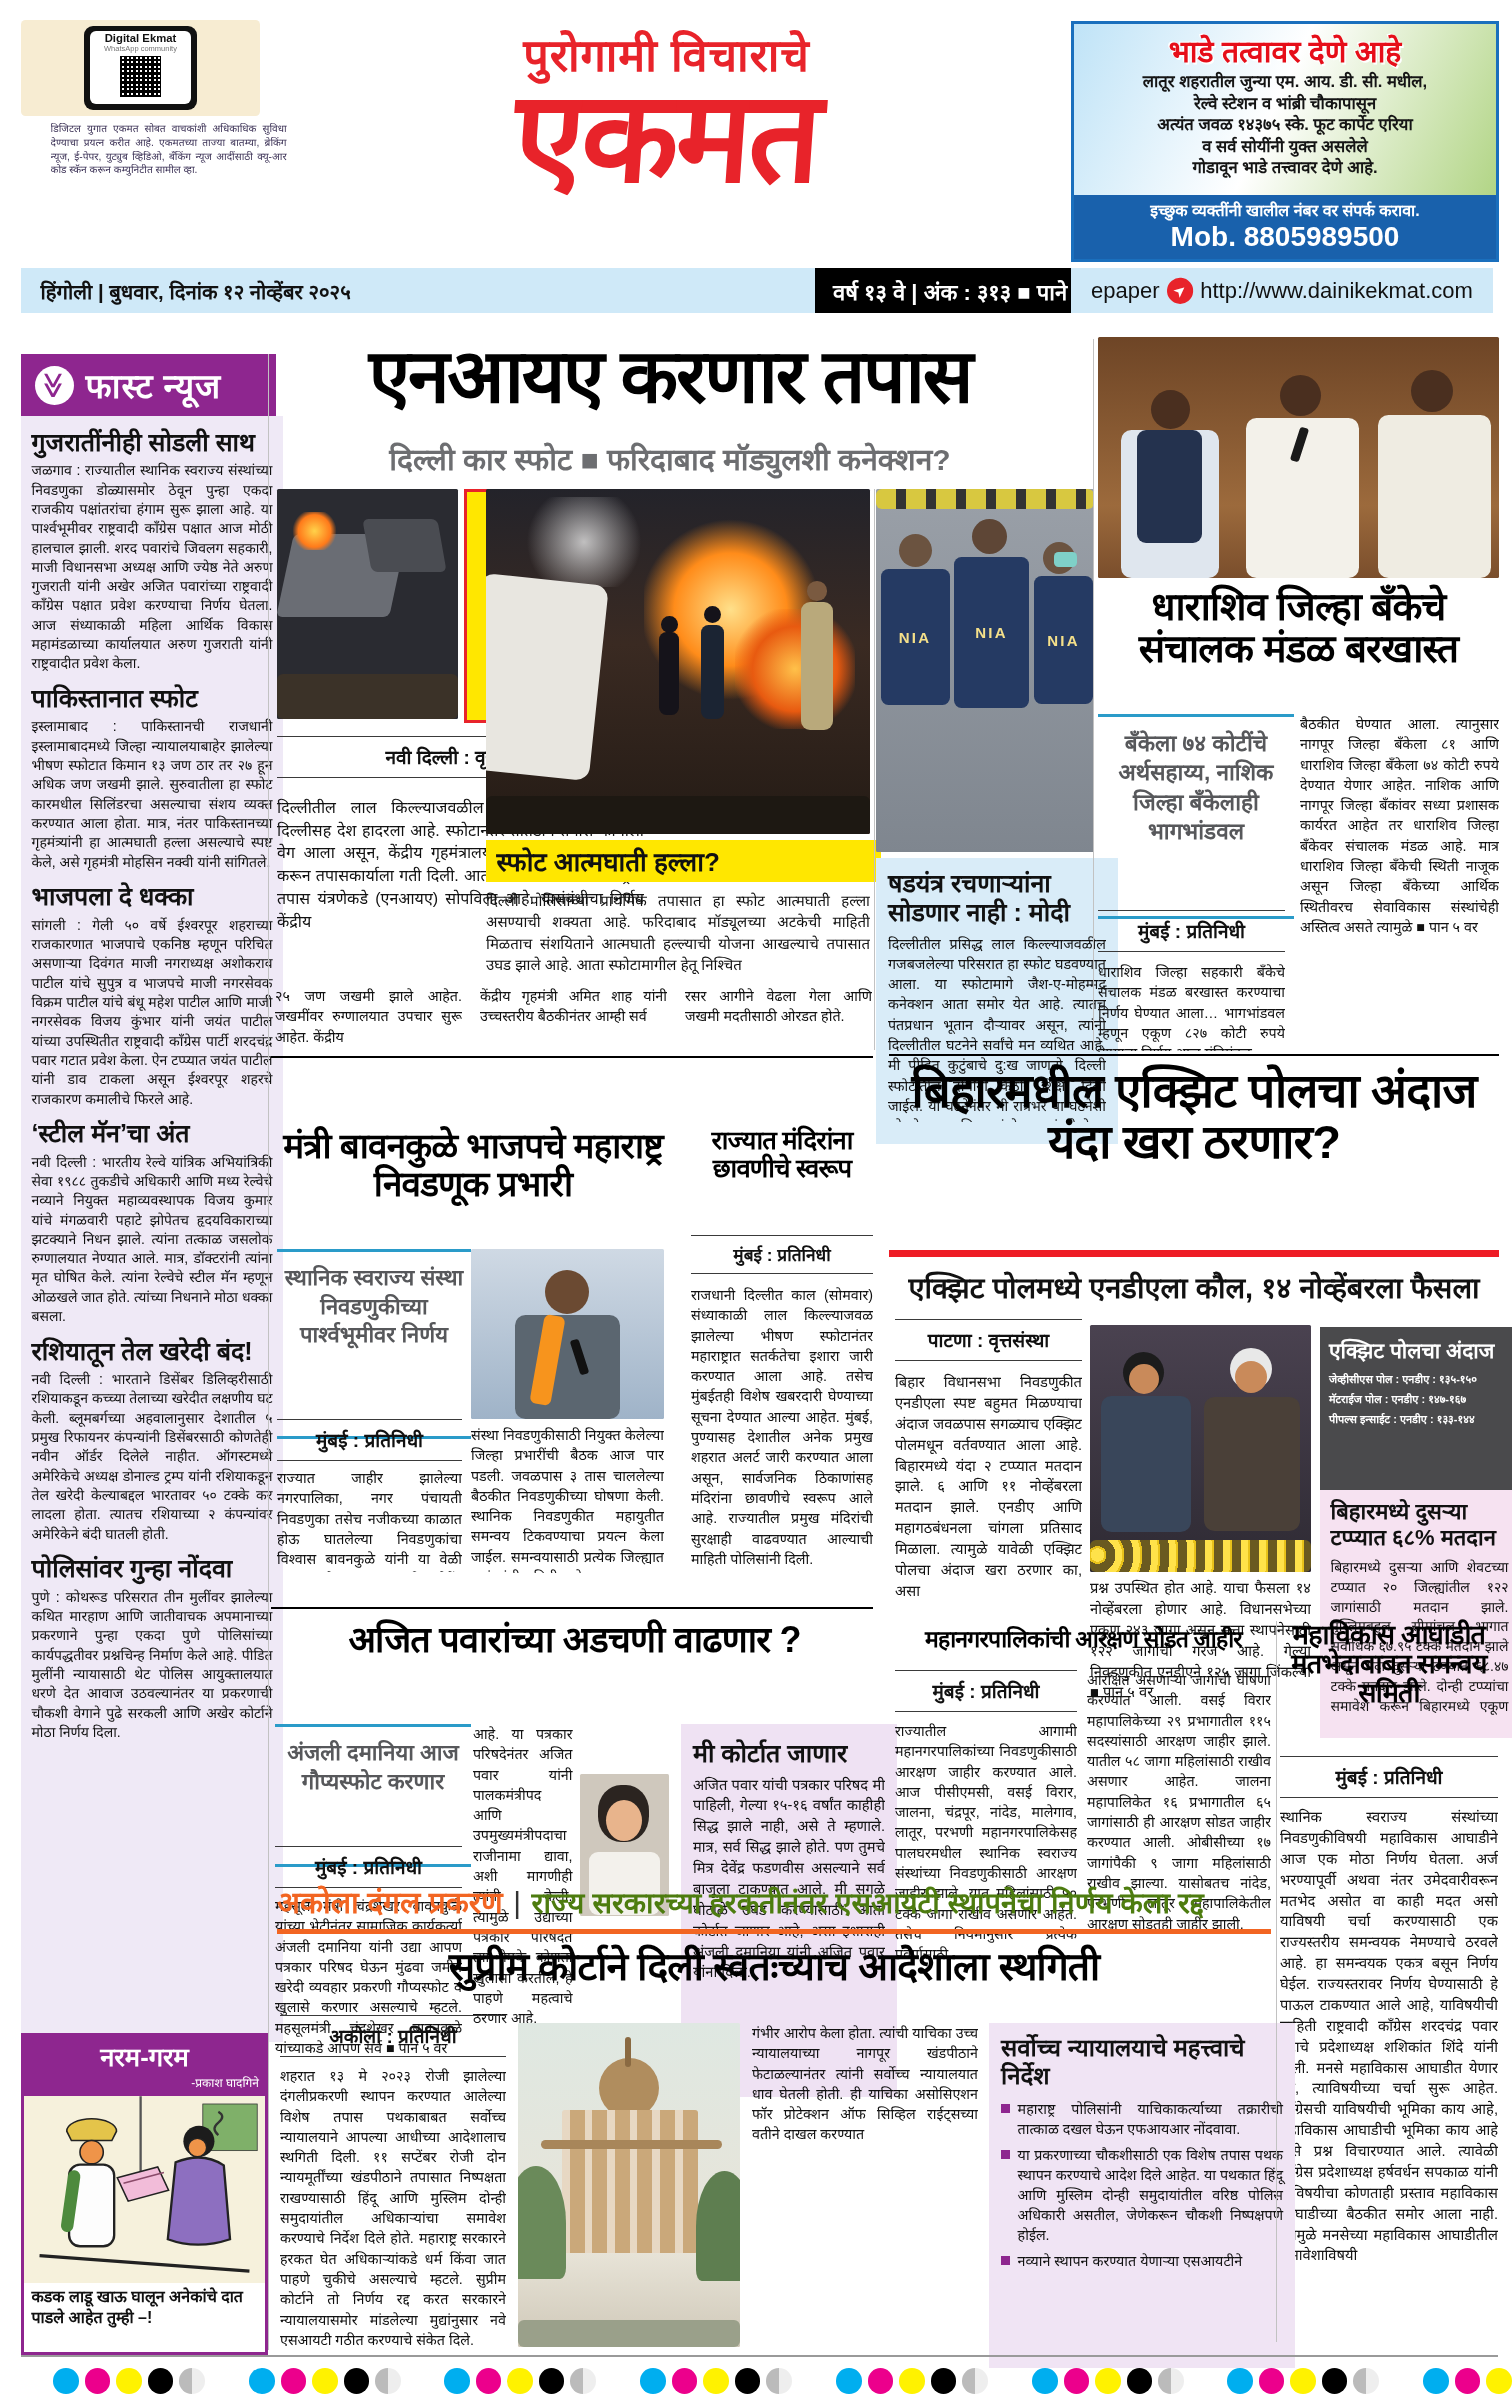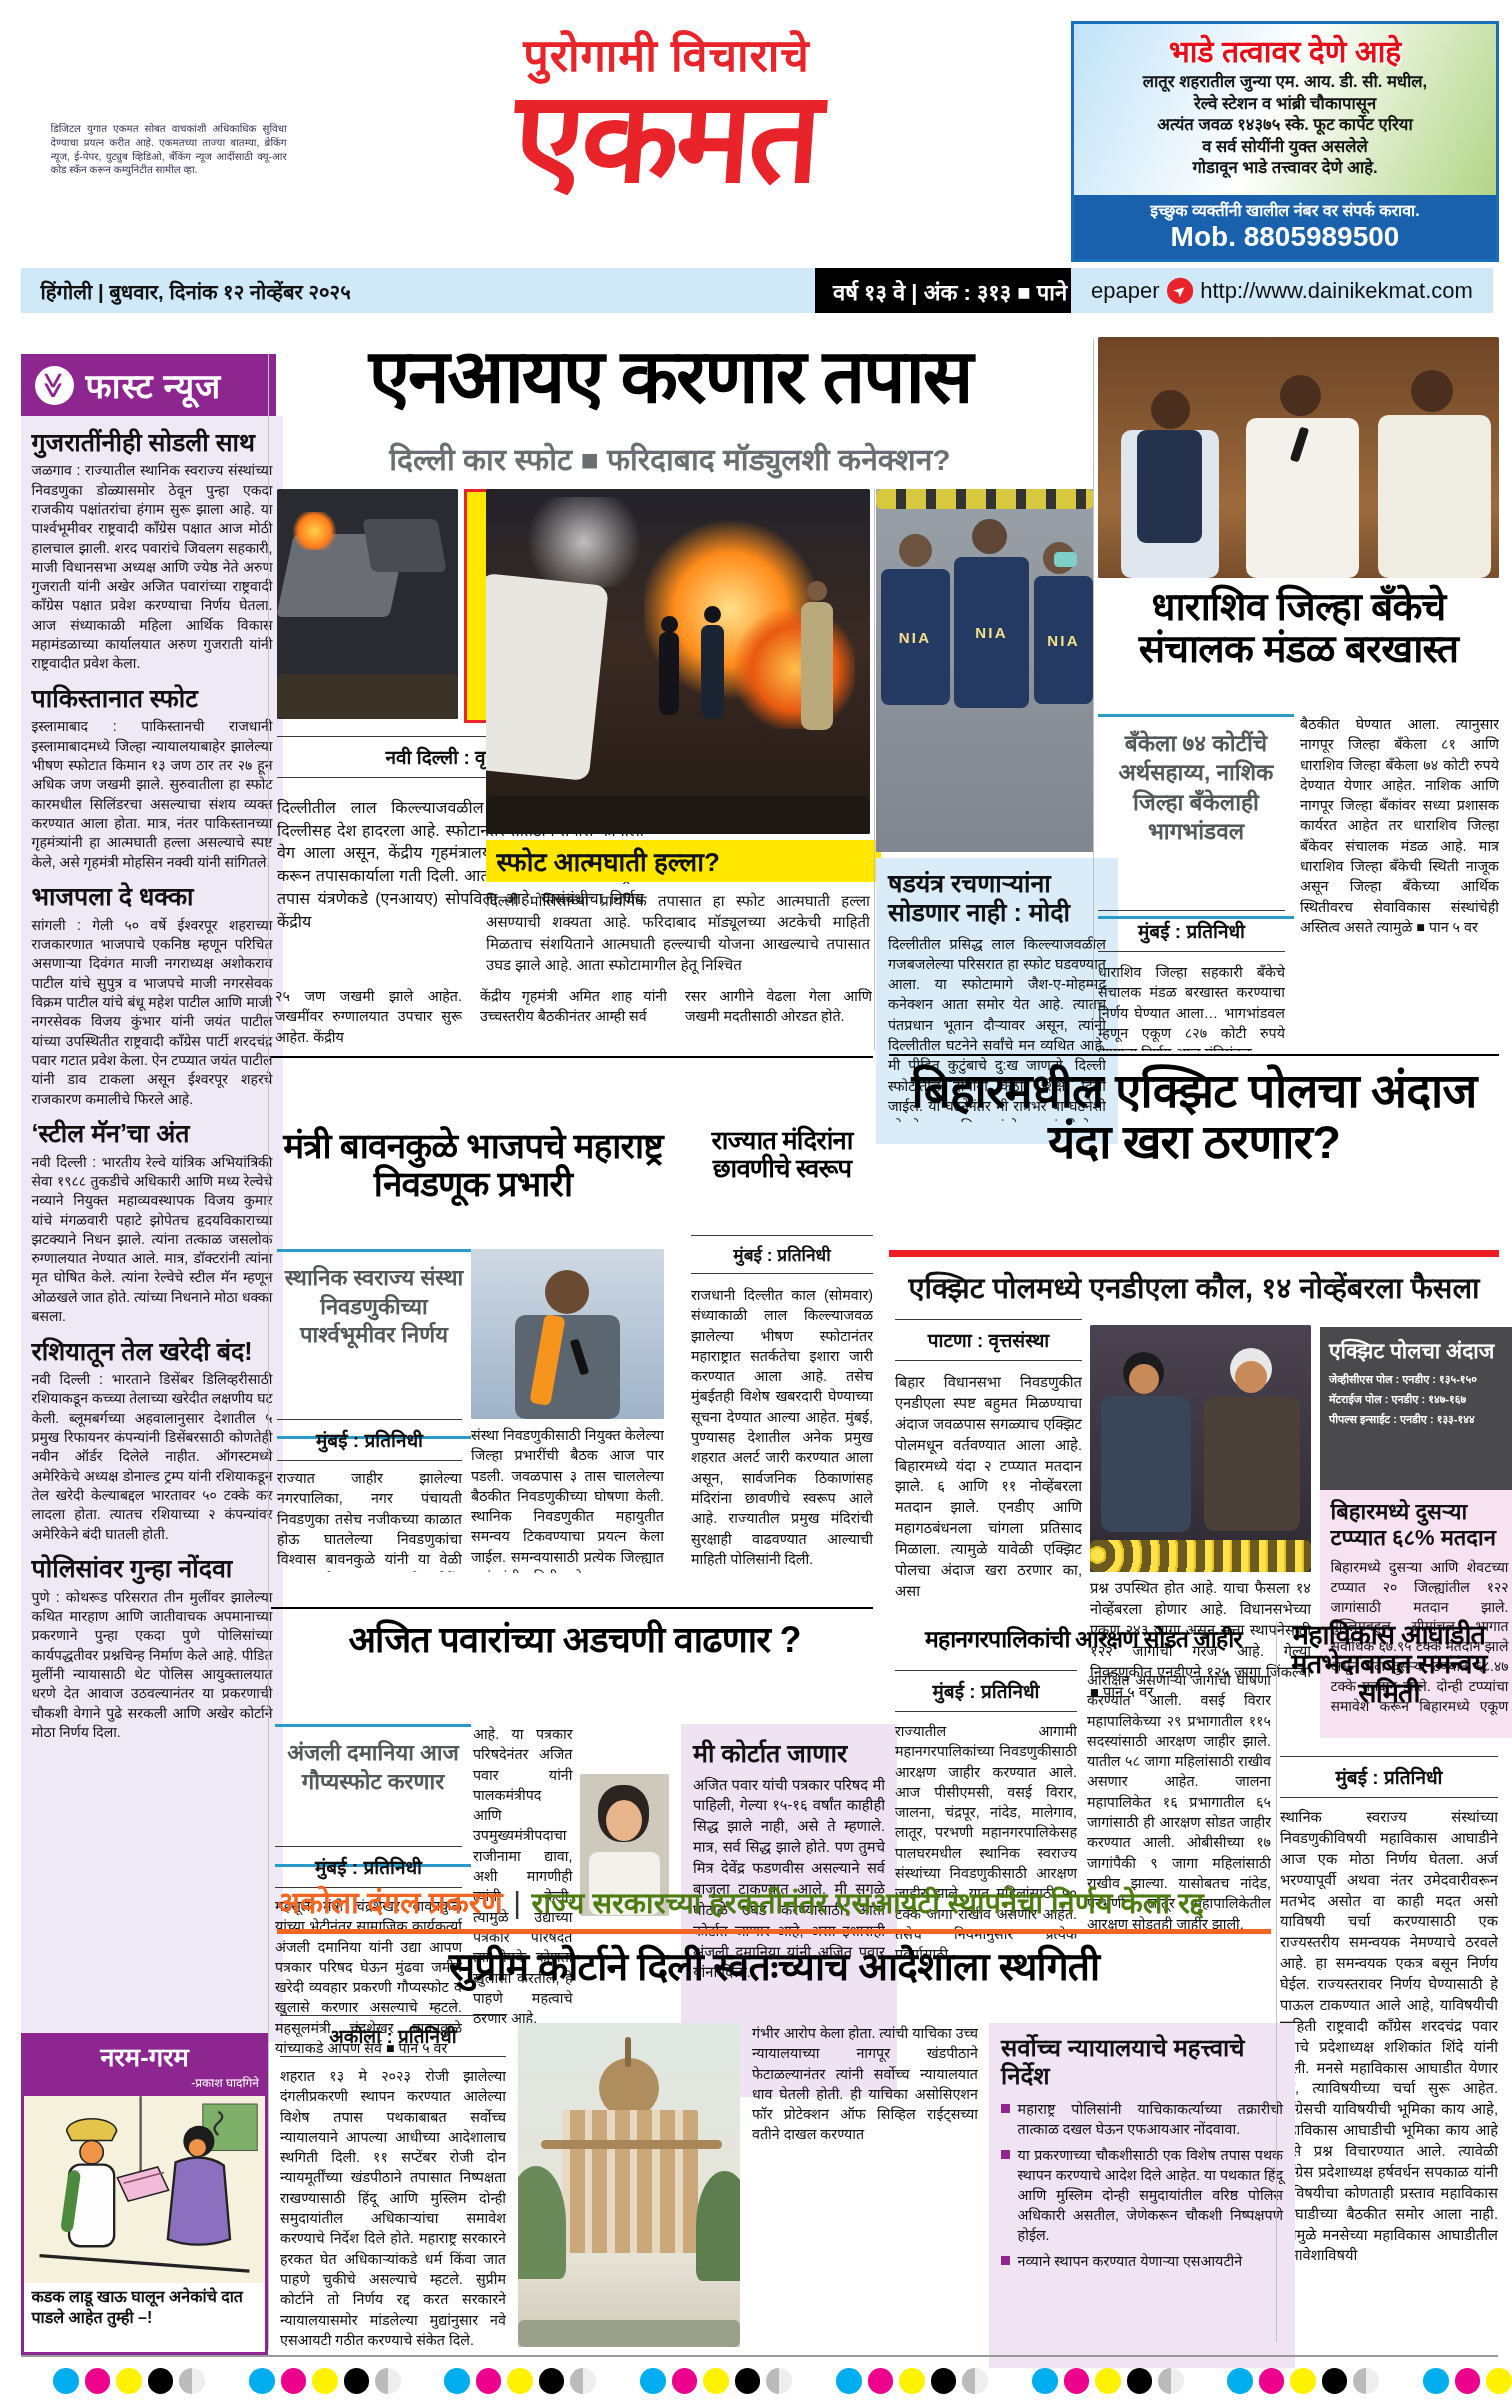--- a/index.html
+++ b/index.html
@@ -85,20 +85,29 @@
   .niavest{position:absolute;background:#253a63;border-radius:7.5px;color:#f5e08a;font-weight:900;
            display:flex;align-items:center;justify-content:center;font-size:15px;letter-spacing:2.3px;}
   .dots{position:absolute;display:flex;gap:6px;}
   .dot{width:25.6px;height:25.6px;border-radius:50%;}
 </style>
 </head>
 <body>
 
 <div class="page">
 
+  <div class="abs promo" style="left:21px;top:19.6px;width:239px;height:96px;">
+    <div class="phone">
+      <div class="screen">
+        <div class="t1">Digital Ekmat</div>
+        <div class="t2">WhatsApp community</div>
+        <div class="qr"></div>
+      </div>
+    </div>
+  </div>
   <div class="abs caption" style="left:22.6px;top:122px;width:236px;height:65px;">डिजिटल युगात एकमत सोबत वाचकांशी अधिकाधिक सुविधा देण्याचा प्रयत्न करीत आहे. एकमतच्या ताज्या बातम्या, ब्रेकिंग न्यूज, ई-पेपर, युट्युब व्हिडिओ, बँकिंग न्यूज आदींसाठी क्यू-आर कोड स्कॅन करून कम्युनिटीत सामील व्हा.</div>
 
   <div class="abs slogan" style="left:271px;top:22.6px;width:791px;">पुरोगामी विचाराचे</div>
   <div class="abs paper-name" style="left:271px;top:74px;width:791px;">एकमत</div>
 
   <div class="abs adbox" style="left:1071px;top:21px;width:422px;height:235px;">
     <div class="adtitle">भाडे तत्वावर देणे आहे</div>
     <div class="adline">लातूर शहरातील जुन्या एम. आय. डी. सी. मधील,</div>
     <div class="adline">रेल्वे स्टेशन व भांब्री चौकापासून</div>
     <div class="adline">अत्यंत जवळ १४३७५ स्के. फूट कार्पेट एरिया</div>

